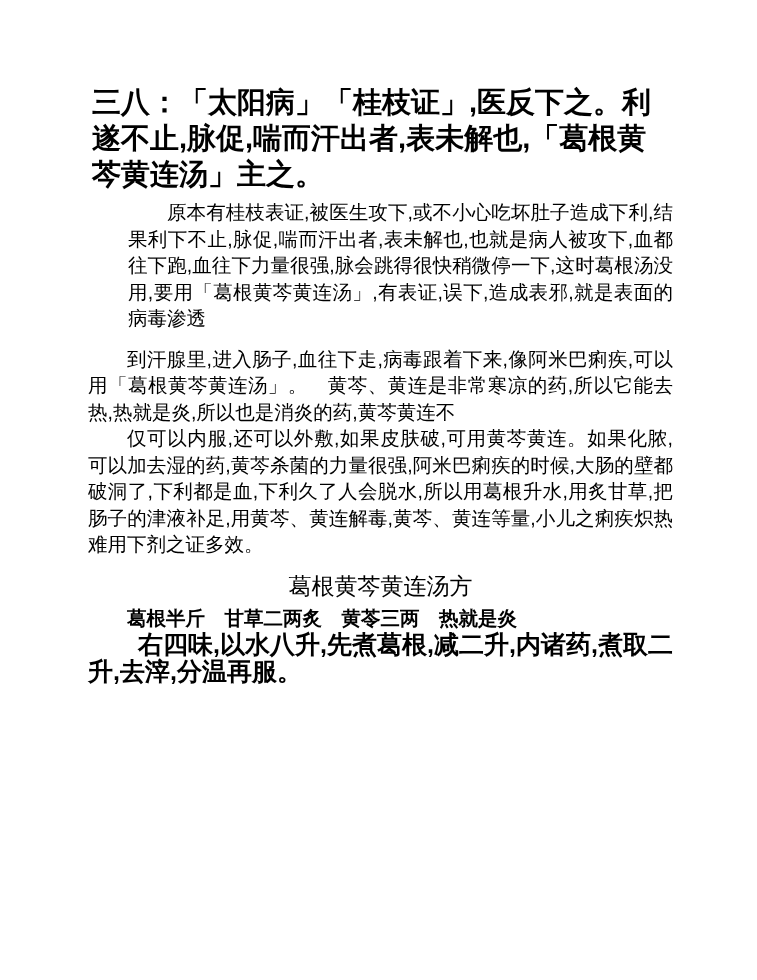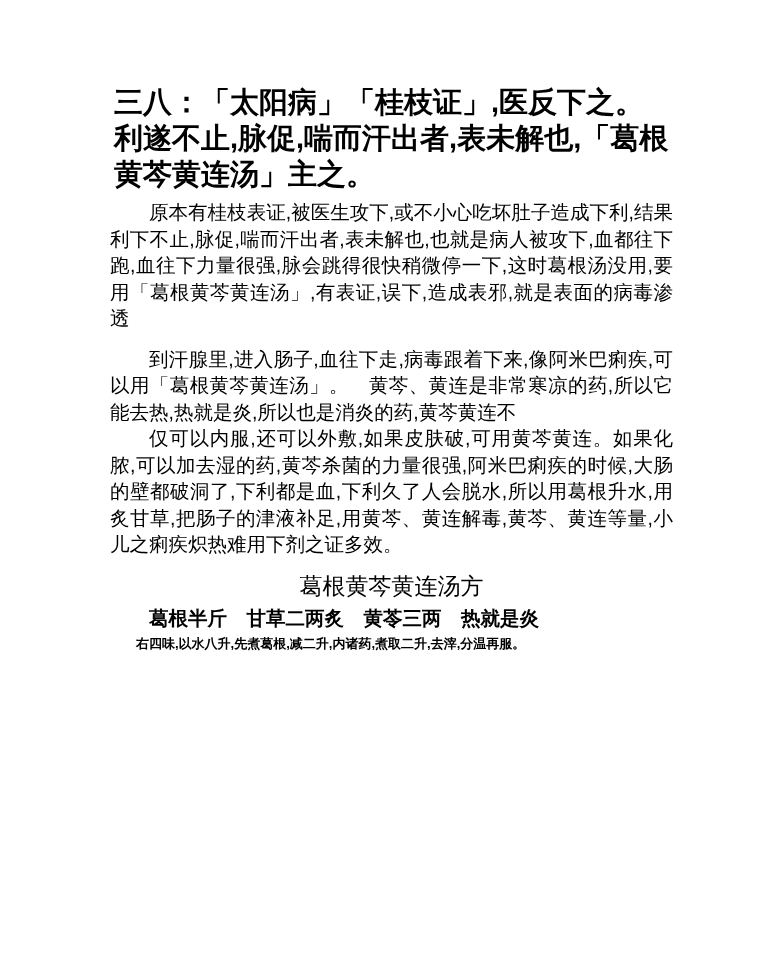--- a/index.html
+++ b/index.html
@@ -11,21 +11,21 @@
     width: 757px;
     height: 980px;
     overflow: hidden;
     font-family: "Liberation Sans", "DejaVu Sans", sans-serif;
     color: #000000;
   }
   .page {
     box-sizing: border-box;
     width: 757px;
     height: 980px;
-    padding: 84px 84px 0 110px;
+    padding: 84px 84px 0 88px;
     background: #ffffff;
   }
   h1.main-heading {
     margin: 0 0 7px 0;
     padding-left: 4px;
     font-size: 29px;
     line-height: 36px;
     font-weight: 900;
     letter-spacing: 0px;
     text-align: left;
@@ -34,39 +34,40 @@
     margin: 0;
     font-size: 19.5px;
     line-height: 26.5px;
     text-indent: 2em;
     text-align: justify;
     text-justify: inter-ideograph;
     font-weight: 400;
   }
   p.gap-after {
     margin-bottom: 14px;
+    margin-left: 40px;
   }
   h2.formula-title {
     margin: 13px 0 4px 0;
     font-size: 23px;
     line-height: 30px;
     font-weight: 400;
     text-align: center;
   }
   p.ingredients {
     margin: 0;
     font-size: 19.5px;
     line-height: 26.5px;
     text-indent: 2em;
     font-weight: 700;
     white-space: pre-wrap;
   }
   p.instructions {
     margin: 0;
-    font-size: 13px;
+    font-size: 25px;
     line-height: 26.5px;
     text-indent: 2em;
     text-align: justify;
     font-weight: 700;
   }
 </style>
 </head>
 <body>
 
 <div class="page">

